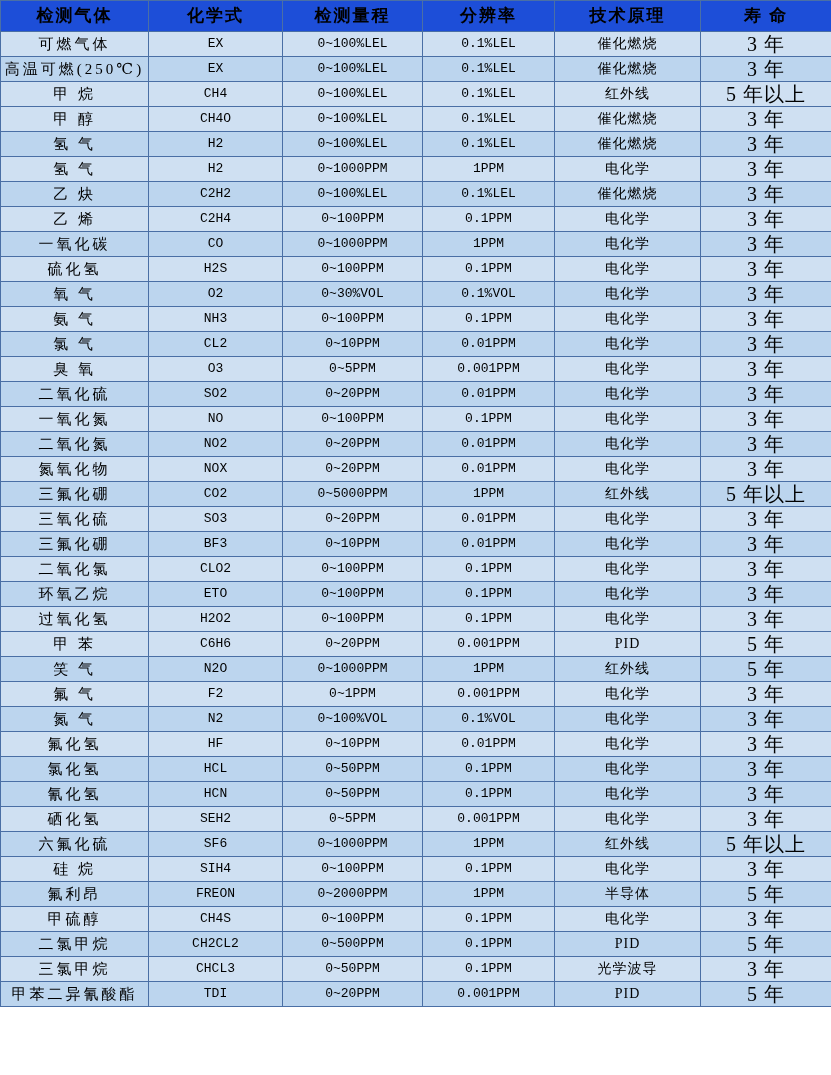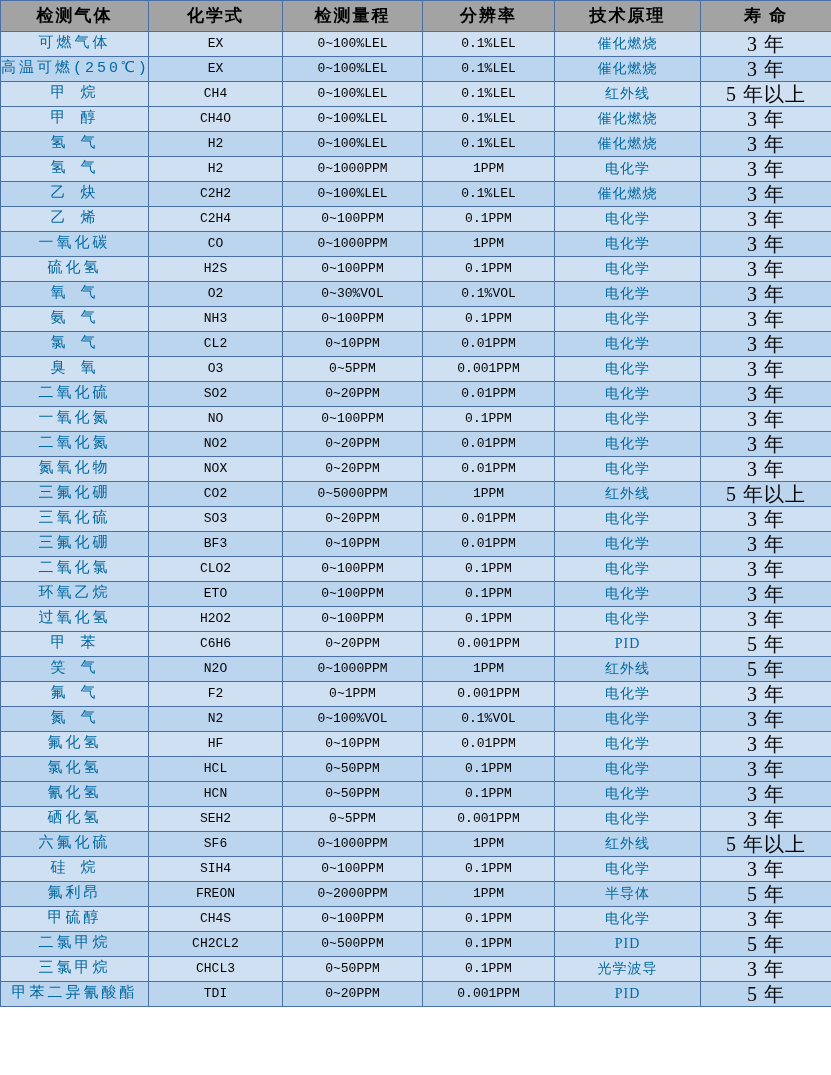--- a/index.html
+++ b/index.html
@@ -28,51 +28,50 @@
     border: 1px solid #4a6fa5;
     text-align: center;
     vertical-align: middle;
     padding: 0;
     height: 24px;
     line-height: 24px;
     overflow: hidden;
     white-space: nowrap;
   }
   #gas-table thead th {
-    background: #a3a3a3;
+    background: #1d4ed8;
     font-weight: bold;
     font-size: 17px;
     height: 30px;
     line-height: 30px;
     letter-spacing: 2px;
     color: #000000;
   }
   #gas-table tbody tr.odd td {
     background: #cfe0f2;
   }
   #gas-table tbody tr.even td {
     background: #bcd5ee;
   }
   #gas-table td.col-gas {
     font-size: 15px;
     letter-spacing: 3px;
-    color: #0369a1;
-    font-family: Liberation Mono, monospace;
+    color: #000000;
   }
   #gas-table td.col-formula,
   #gas-table td.col-range,
   #gas-table td.col-resolution {
     font-family: "Liberation Mono", "DejaVu Sans Mono", monospace;
     font-size: 13px;
     color: #000000;
   }
   #gas-table td.col-principle {
     font-size: 14px;
     letter-spacing: 1px;
-    color: #0369a1;
+    color: #000000;
   }
   #gas-table td.col-life {
     font-size: 20px;
     letter-spacing: 1px;
     color: #000000;
   }
 </style>
 </head>
 <body>
 

